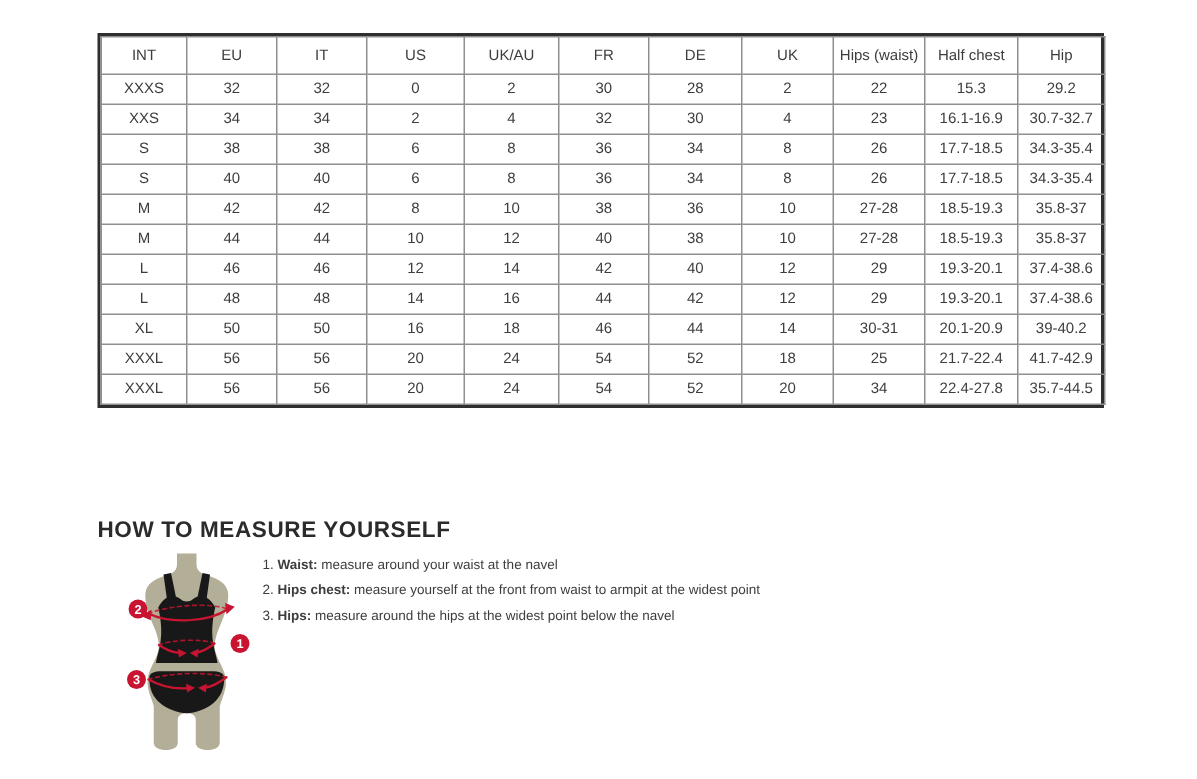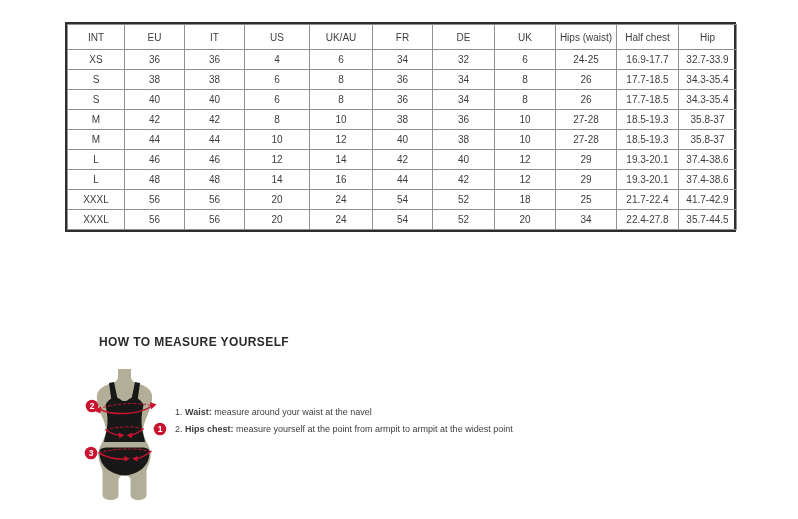--- a/index.html
+++ b/index.html
@@ -26,29 +26,29 @@
     font-size:10px;color:var(--table-text);
   }
   table.size-table th,table.size-table td{
     border:1px solid var(--grid-line);
     text-align:center;vertical-align:middle;padding:0;
     font-weight:400;white-space:nowrap;overflow:hidden;
   }
   table.size-table thead th{height:25px;}
   table.size-table tbody td{height:20px;}
   .measure-heading{
-    position:absolute;left:65px;top:335px;
-    font-size:12px;font-weight:bold;letter-spacing:.4px;color:var(--heading-text);margin-left:34px;
+    position:absolute;left:65px;top:345px;
+    font-size:15px;font-weight:bold;letter-spacing:.4px;color:var(--heading-text);
   }
   .illustration{
     position:absolute;left:72px;top:368px;width:105px;height:135px;
   }
   .instructions{
     position:absolute;left:175px;top:371px;width:380px;
-    font-size:9px;color:var(--table-text);margin-top:36px;
+    font-size:9px;color:var(--table-text);
   }
   .instr{margin-bottom:6px;line-height:11px;}
   .instr b{font-weight:bold;}
   svg text.badge-num{
     font-family:"Liberation Sans",sans-serif;font-size:8.5px;font-weight:bold;fill:#ffffff;
   }
   .redline{stroke:var(--accent-red);stroke-width:1.5;fill:none;stroke-linecap:round;}
   .redline-dash{stroke:var(--accent-red);stroke-width:1.1;fill:none;stroke-linecap:round;stroke-dasharray:2.5 2.5;opacity:.85;}
   .redfill{fill:var(--accent-red);}
 </style>
@@ -82,31 +82,44 @@
             <th>FR</th>
             <th>DE</th>
             <th>UK</th>
             <th>Hips (waist)</th>
             <th>Half chest</th>
             <th>Hip</th>
           </tr>
       </thead>
       <tbody>
           <tr>
-            <td>XS</td>
-            <td>36</td>
-            <td>36</td>
+            <td>XXXS</td>
+            <td>32</td>
+            <td>32</td>
+            <td>0</td>
+            <td>2</td>
+            <td>30</td>
+            <td>28</td>
+            <td>2</td>
+            <td>22</td>
+            <td>15.3</td>
+            <td>29.2</td>
+          </tr>
+          <tr>
+            <td>XXS</td>
+            <td>34</td>
+            <td>34</td>
+            <td>2</td>
             <td>4</td>
-            <td>6</td>
-            <td>34</td>
             <td>32</td>
-            <td>6</td>
-            <td>24-25</td>
-            <td>16.9-17.7</td>
-            <td>32.7-33.9</td>
+            <td>30</td>
+            <td>4</td>
+            <td>23</td>
+            <td>16.1-16.9</td>
+            <td>30.7-32.7</td>
           </tr>
           <tr>
             <td>S</td>
             <td>38</td>
             <td>38</td>
             <td>6</td>
             <td>8</td>
             <td>36</td>
             <td>34</td>
             <td>8</td>
@@ -171,20 +184,33 @@
             <td>48</td>
             <td>48</td>
             <td>14</td>
             <td>16</td>
             <td>44</td>
             <td>42</td>
             <td>12</td>
             <td>29</td>
             <td>19.3-20.1</td>
             <td>37.4-38.6</td>
+          </tr>
+          <tr>
+            <td>XL</td>
+            <td>50</td>
+            <td>50</td>
+            <td>16</td>
+            <td>18</td>
+            <td>46</td>
+            <td>44</td>
+            <td>14</td>
+            <td>30-31</td>
+            <td>20.1-20.9</td>
+            <td>39-40.2</td>
           </tr>
           <tr>
             <td>XXXL</td>
             <td>56</td>
             <td>56</td>
             <td>20</td>
             <td>24</td>
             <td>54</td>
             <td>52</td>
             <td>18</td>
@@ -261,16 +287,17 @@
       <text class="badge-num" x="88" y="64" text-anchor="middle">1</text>
     </g>
     <g>
       <circle cx="19" cy="85" r="6.3" style="fill:var(--accent-red)"></circle>
       <text class="badge-num" x="19" y="88" text-anchor="middle">3</text>
     </g>
   </svg>
 
   <div class="instructions">
       <div class="instr"><span>1. </span><b>Waist:</b><span> measure around your waist at the navel</span></div>
-      <div class="instr"><span>2. </span><b>Hips chest:</b><span> measure yourself at the point from armpit to armpit at the widest point</span></div>
+      <div class="instr"><span>2. </span><b>Hips chest:</b><span> measure yourself at the front from waist to armpit at the widest point</span></div>
+      <div class="instr"><span>3. </span><b>Hips:</b><span> measure around the hips at the widest point below the navel</span></div>
     </div>
 
 </div>
 
 </body></html>

